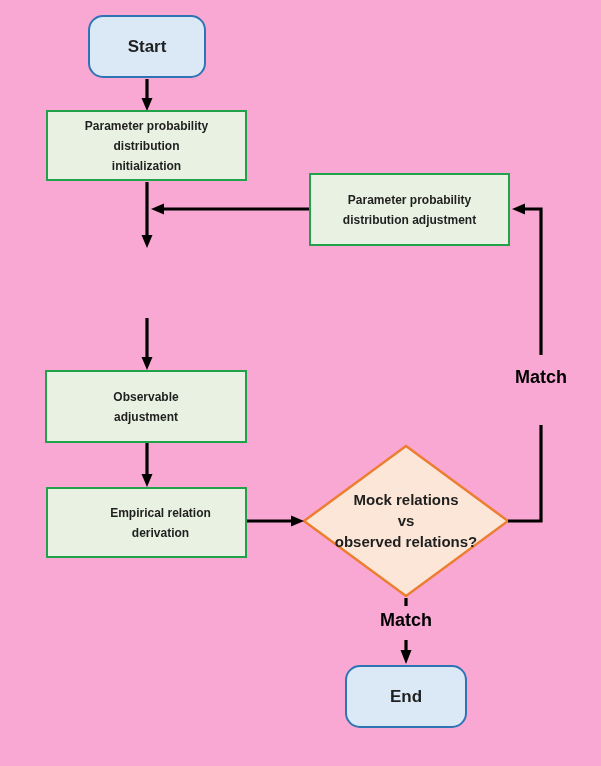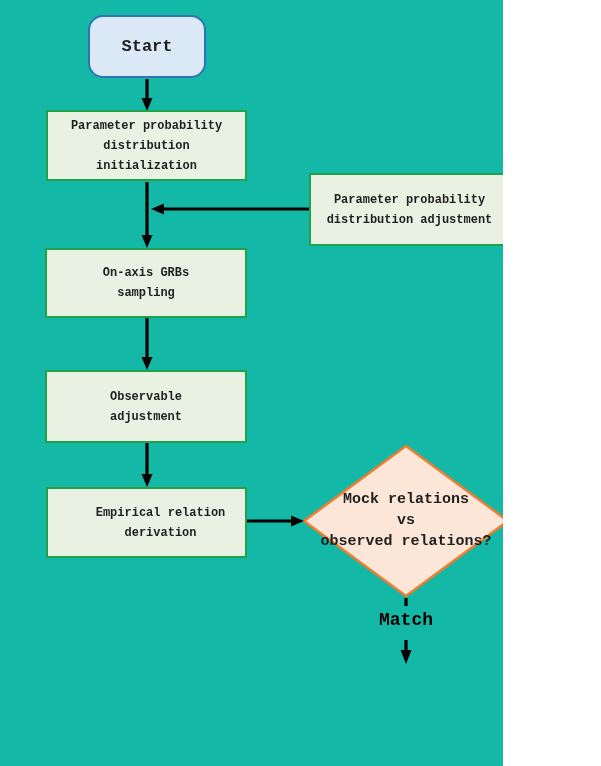--- a/index.html
+++ b/index.html
@@ -3,22 +3,22 @@
 <meta charset="utf-8">
 <style>
   :root{
     --terminator-fill:#dbe9f6; --terminator-border:#2e74b5;
     --process-fill:#e9f2e2;    --process-border:#1fa24a;
     --decision-fill:#fce6d7;   --decision-border:#ed7d31;
     --connector:#000000;
   }
   html,body{margin:0;padding:0;background:#ffffff;}
   .canvas{
-    position:relative;width:503px;height:766px;background:#14b8a6;
-    font-family:Liberation Mono, monospace;overflow:hidden;
+    position:relative;width:601px;height:766px;background:#f9a8d4;
+    font-family:Liberation Sans, sans-serif;overflow:hidden;
   }
   .connectors{position:absolute;left:0;top:0;}
   .connector{stroke:var(--connector);stroke-width:3.2;fill:none;stroke-linejoin:miter;}
   .arrowhead{fill:var(--connector);stroke:none;}
   .diamond{fill:var(--decision-fill);stroke:var(--decision-border);stroke-width:2.5;}
   .node{
     position:absolute;display:flex;flex-direction:column;align-items:center;justify-content:center;
     text-align:center;font-weight:bold;color:#1f1f1f;box-sizing:border-box;
   }
   .node span{display:block;}
@@ -103,41 +103,40 @@
     <span>Parameter probability</span>
     <span>distribution</span>
     <span>initialization</span>
   </div>
 
   <div class="node process" style="left:309px;top:173px;width:201px;height:73px;">
     <span>Parameter probability</span>
     <span>distribution adjustment</span>
   </div>
 
-  <div class="node process" style="left:45px;top:248px;width:202px;height:70px;">
-    <span>On-axis GRBs</span>
-    <span>sampling</span>
-  </div>
 
   <div class="node process" style="left:45px;top:370px;width:202px;height:73px;">
     <span>Observable</span>
     <span>adjustment</span>
   </div>
 
   <div class="node process" style="left:46px;top:487px;width:201px;height:71px;padding-left:28px;">
     <span>Empirical relation</span>
     <span>derivation</span>
   </div>
 
   <div class="decision-text" style="left:305px;top:489px;width:202px;">
     <span>Mock relations</span>
     <span>vs</span>
     <span>observed relations?</span>
   </div>
 
+  <div class="node terminator" style="left:345px;top:665px;width:122px;height:63px;">
+    <span>End</span>
+  </div>
 
   <div class="edge-label" style="left:493px;top:367px;width:96px;">
     <span>Match</span>
   </div>
 
   <div class="edge-label" style="left:355px;top:610px;width:102px;">
     <span>Match</span>
   </div>
 
 </div>

